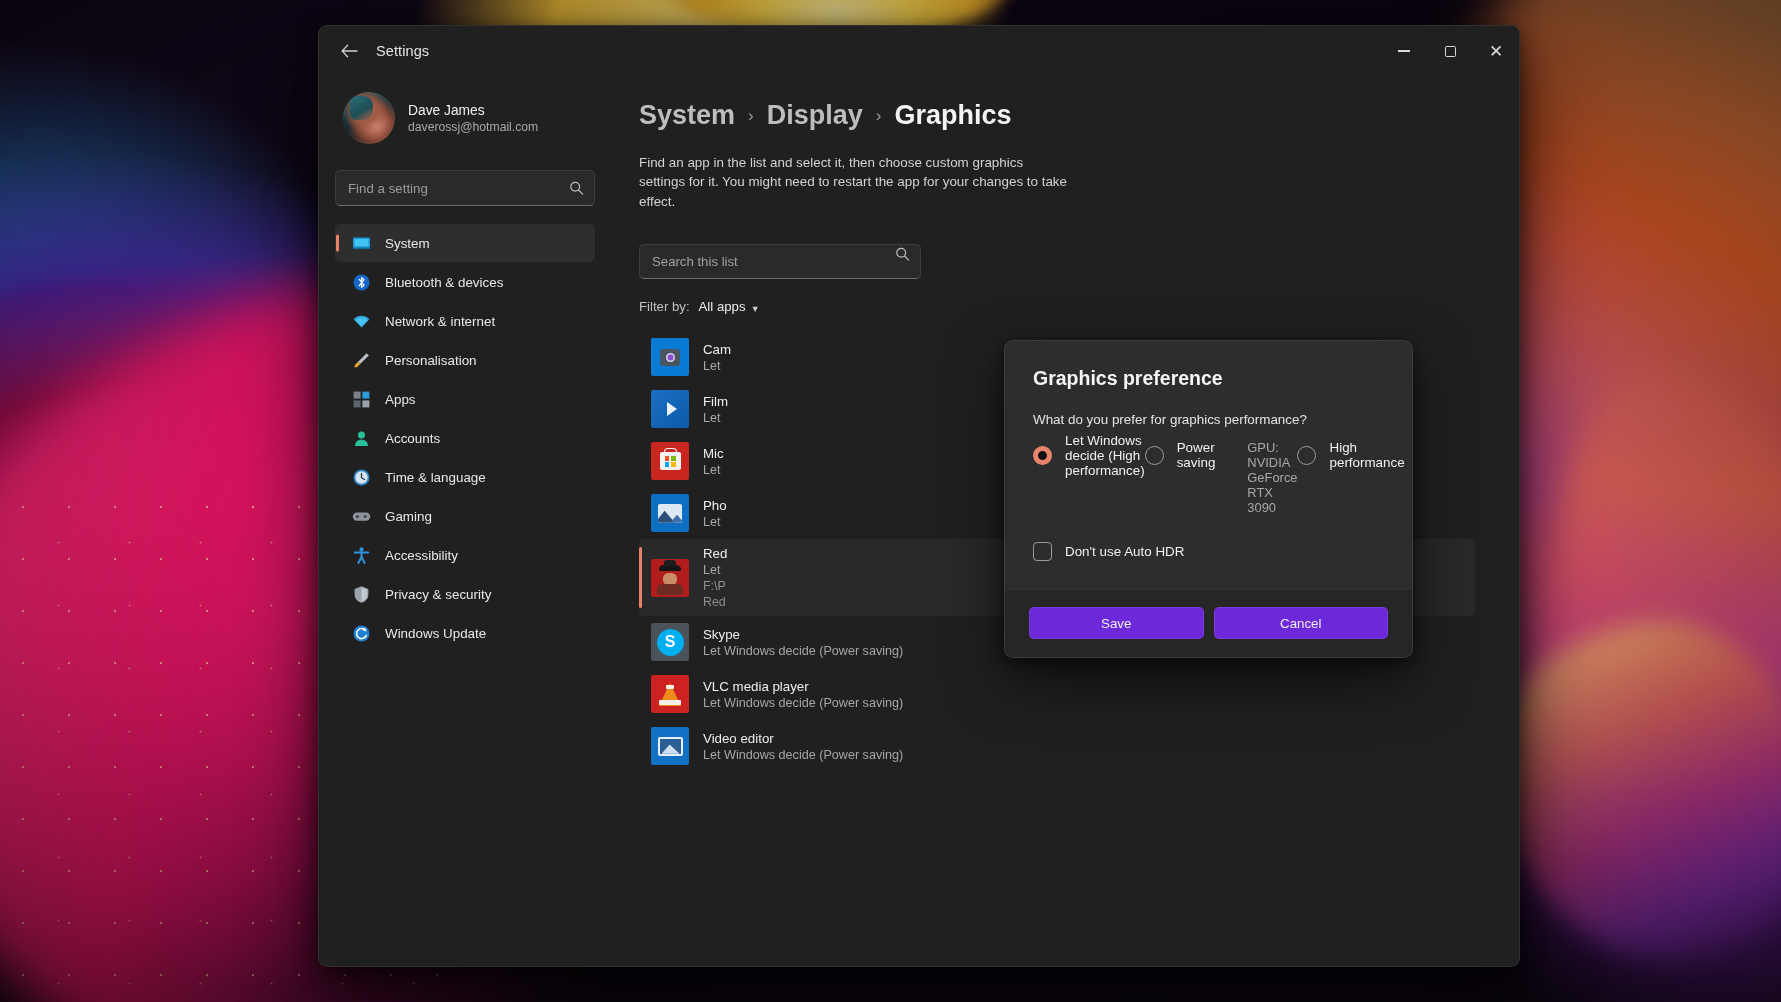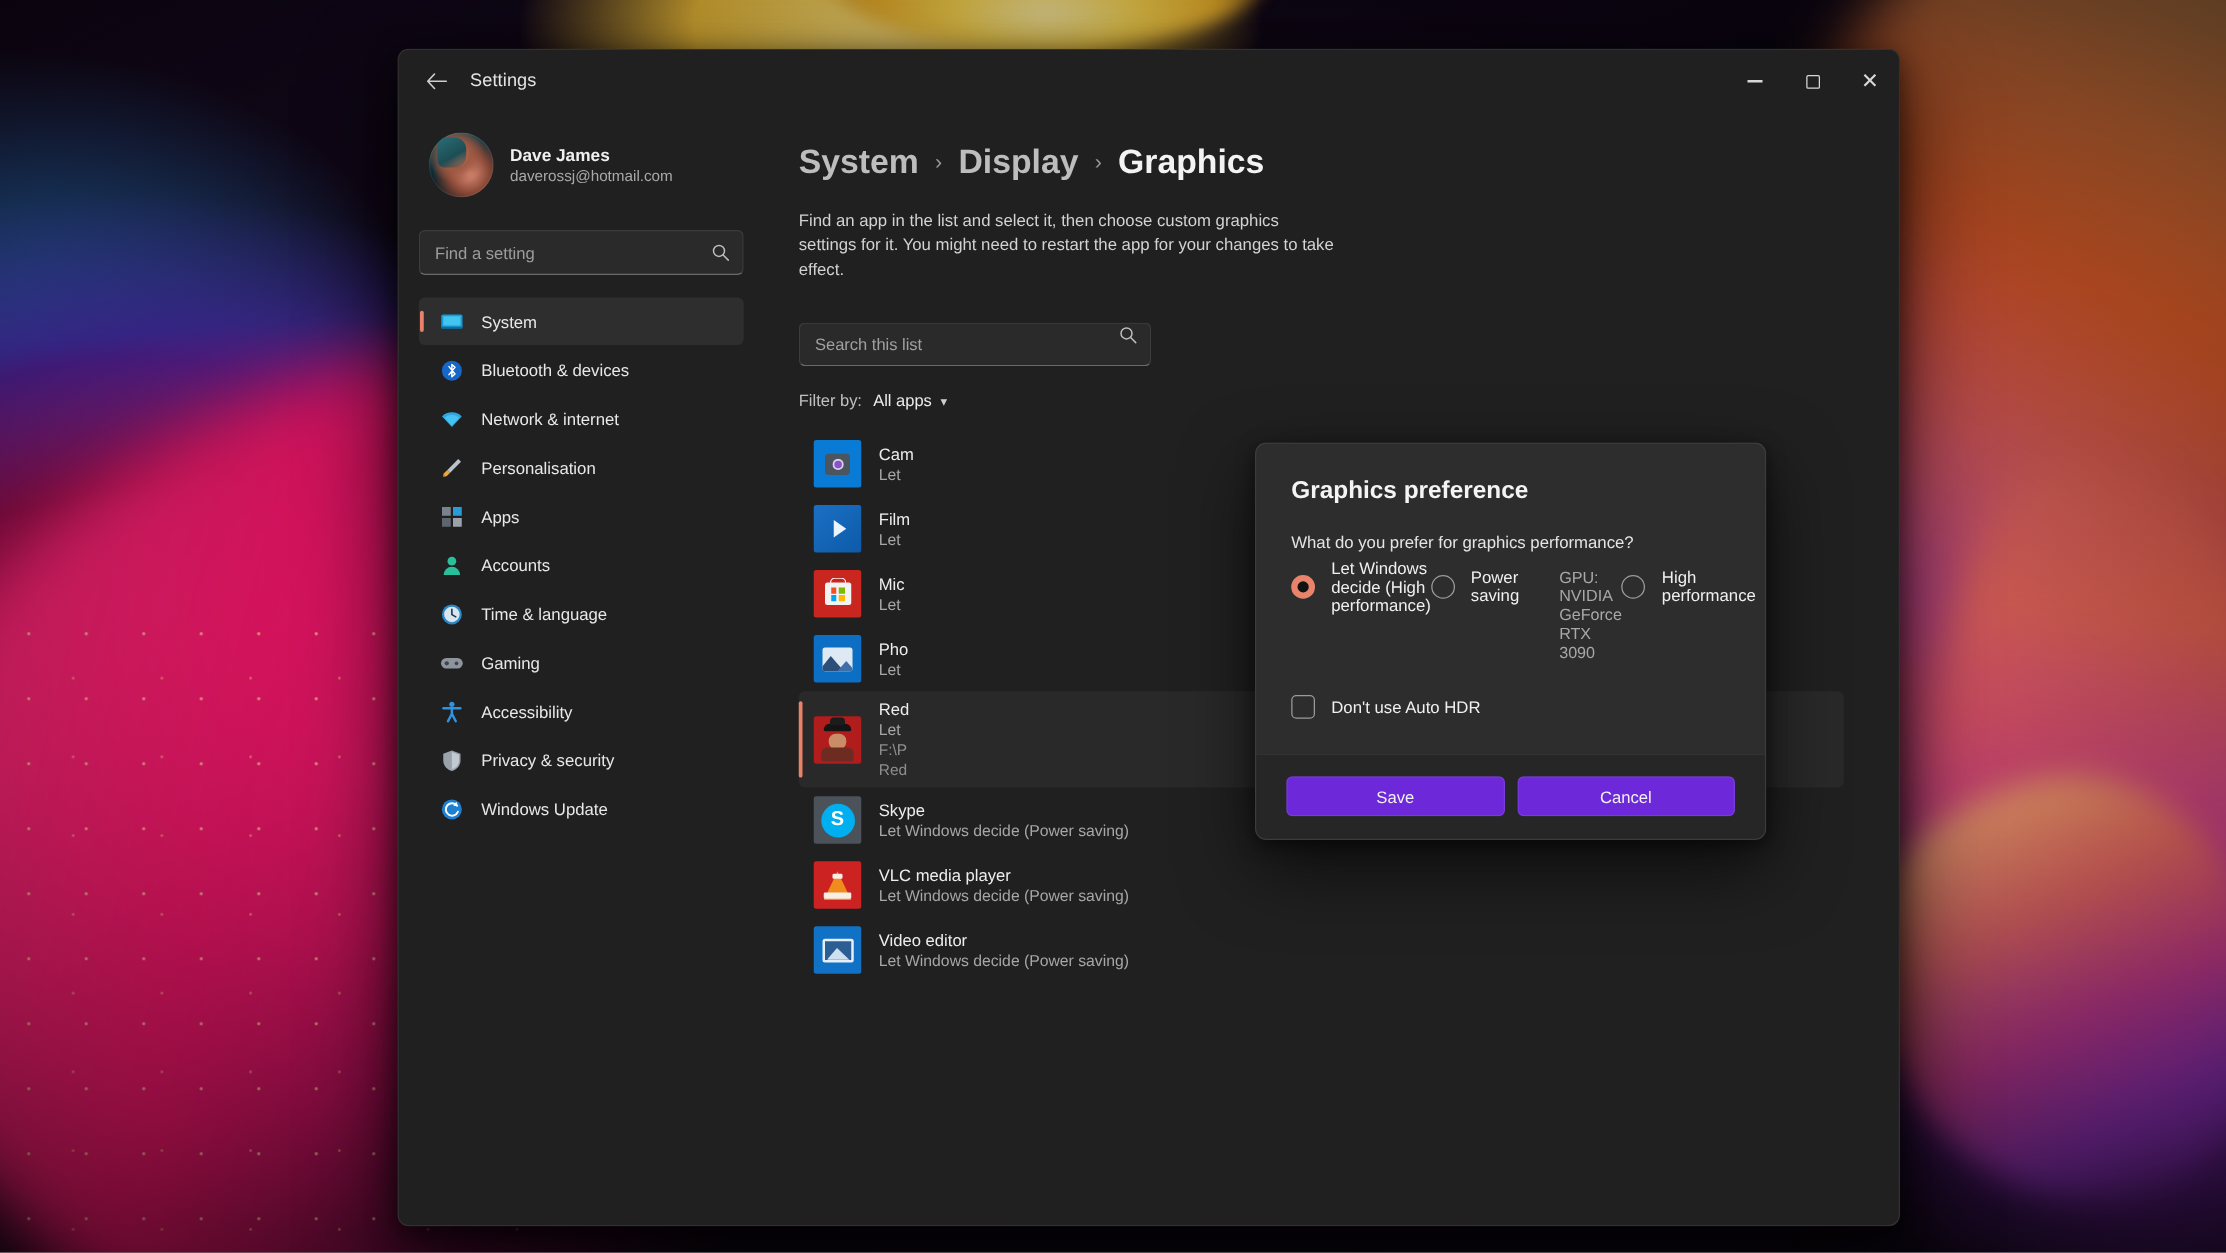--- a/index.html
+++ b/index.html
@@ -104,21 +104,21 @@
   }
   .wp-vignette {
     inset: 0;
     background: radial-gradient(ellipse 78% 74% at 50% 48%,
       rgba(0,0,0,0) 40%, rgba(0,0,0,0.35) 78%, rgba(0,0,0,0.62) 100%);
   }
 
   
   #settings-window {
     position: absolute;
-    left: 318px; top: 39px;
+    left: 318px; top: 25px;
     width: 1202px; height: 942px;
     background: #202020;
     border-radius: 9px;
     border: 1px solid rgba(255,255,255,0.08);
     box-shadow: 0 26px 72px rgba(0,0,0,0.74), 0 6px 22px rgba(0,0,0,0.6);
     overflow: hidden;
     display: flex;
     flex-direction: column;
   }
 
@@ -195,21 +195,21 @@
   }
   #avatar::after {
     content: "";
     position: absolute;
     left: 14%; top: 8%;
     width: 44%; height: 46%;
     background: linear-gradient(150deg, #2b6d74 0%, #1d4d55 60%, rgba(20,50,58,0) 100%);
     border-radius: 24% 40% 40% 24%;
   }
   .acct-text { display: flex; flex-direction: column; gap: 2px; min-width: 0; }
-  #account-name { font-size: 13.8px; color: #f0f0f0; font-weight: 700; }
+  #account-name { font-size: 13.8px; color: #f0f0f0; font-weight: 400; }
   #account-email { font-size: 12.2px; color: #a8a8a8; }
 
   #find-setting-wrap {
     margin-top: 20px;
     position: relative;
   }
   #find-setting-input {
     width: 100%;
     height: 36px;
     background: #2a2a2a;

